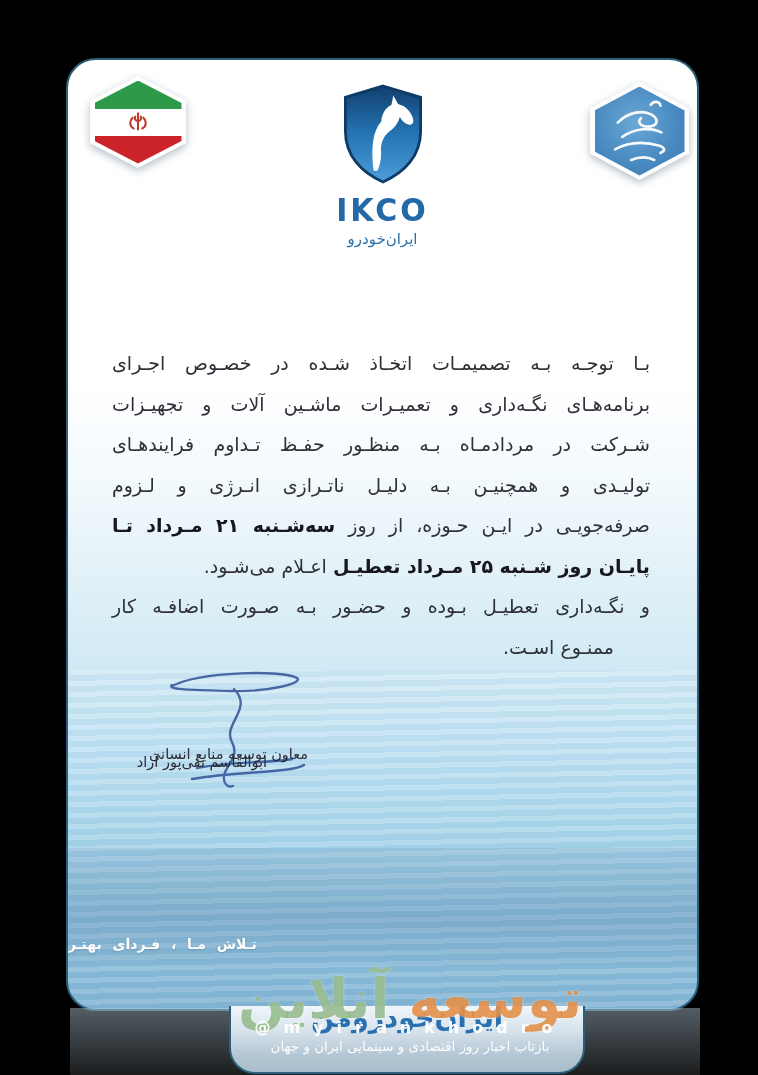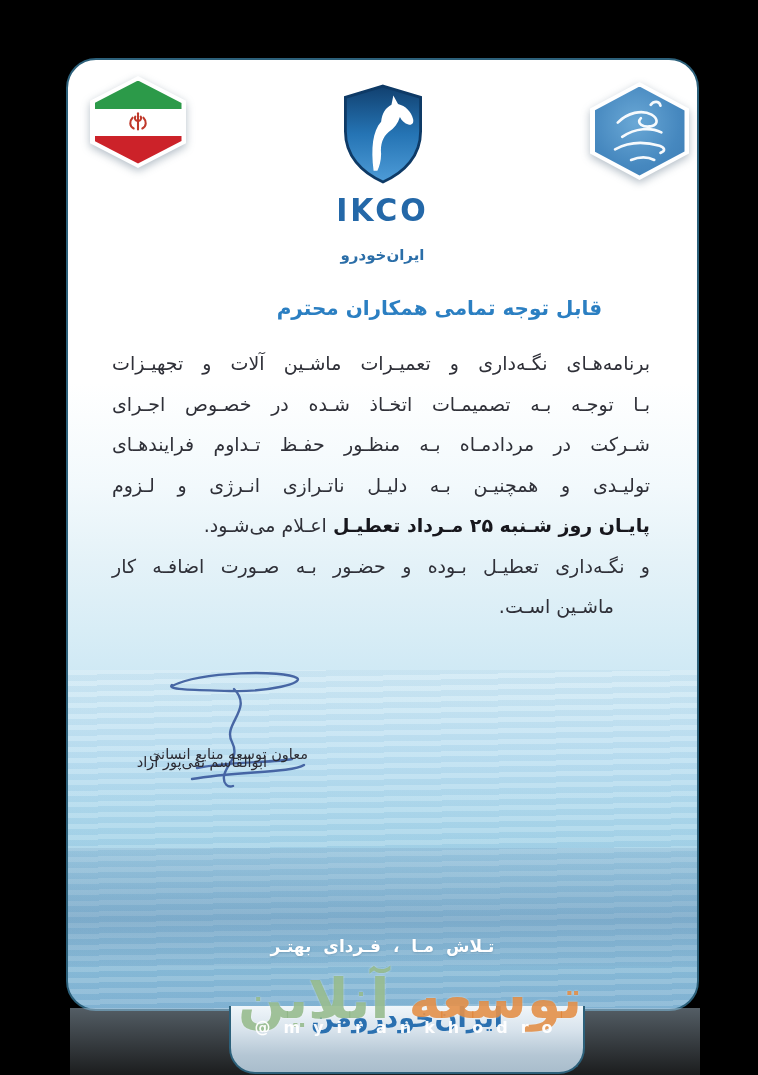--- a/index.html
+++ b/index.html
@@ -24,37 +24,37 @@
   .badge-flag{left:22px;top:16px;width:96px;height:92px;}
   .flag-stripes{position:absolute;inset:0;
         background:linear-gradient(180deg,#2c9a49 0 34%,#ffffff 34% 66%,#cc2229 66% 100%);}
   .flag-emblem{position:absolute;left:50%;top:50%;transform:translate(-50%,-50%);}
   .badge-year{right:8px;top:22px;width:99px;height:98px;}
   .year-bg{position:absolute;inset:0;background:radial-gradient(circle at 45% 40%,#6aa8d6,#4688bf 60%,#3d7cb4);}
   
   .logo{position:absolute;left:0;right:0;top:22px;text-align:center;}
   .ikco-word{margin-top:3px;font-size:30px;font-weight:800;letter-spacing:3px;color:#2468a8;
         transform:scaleY(1.04);direction:ltr;}
-  .ikco-fa{margin-top:18px;font-size:15px;font-weight:700;color:#2b6ea8;}
+  .ikco-fa{margin-top:2px;font-size:15px;font-weight:400;color:#2b6ea8;}
   
   .title{position:absolute;top:236px;left:40px;right:95px;margin:0;text-align:right;
         font-size:20px;font-weight:bold;color:#2b7fc2;}
   .letter-body{position:absolute;top:283px;left:44px;right:47px;color:#2f3038;}
   .line{font-size:19px;line-height:40.5px;text-align:justify;text-align-last:justify;white-space:nowrap;}
   .line.end{text-align-last:right;}
   .para-2 .line.end{padding-right:36px;}
   .line .bold{font-weight:bold;color:#17171d;}
   
   .sig-svg{position:absolute;left:74px;top:604px;}
   .sig-name{position:absolute;left:38px;top:652px;width:192px;text-align:center;
         font-size:14.5px;color:#2b2b33;margin-top:42px;}
   .sig-role{position:absolute;left:28px;top:686px;width:212px;text-align:right;
         font-size:14.5px;color:#2b2b33;}
   
-  .slogan{position:absolute;left:0;right:0;top:876px;text-align:center;font-size:17px;
+  .slogan{position:absolute;left:0;right:0;top:876px;text-align:left;font-size:14px;
         font-weight:bold;color:#ffffff;word-spacing:6px;text-shadow:0 1px 2px rgba(40,80,110,.25);}
   
   .tab{position:absolute;left:229px;top:1006px;width:352px;height:66px;z-index:3;
         border:2.5px solid #2c607a;border-top:none;border-radius:0 0 26px 26px;
         background:linear-gradient(180deg,#f0f6fa 0%,#d9e4ed 35%,#b4c6d4 75%,#a9bdcc 100%);
         display:flex;justify-content:center;}
   .wordmark{margin-top:-4px;font-size:27px;font-weight:800;color:#2a70b0;letter-spacing:-1px;}
   
   .watermark{position:absolute;left:170px;top:966px;width:480px;text-align:center;z-index:5;direction:rtl;}
   .wm-brand{font-size:55px;line-height:1.2;font-weight:900;letter-spacing:-1px;
@@ -118,33 +118,33 @@
               <path d="M25 40 C36 29 52 25 63 31 C70 35 71 42 63 44 C54 46 45 41 51 35"></path>
               <path d="M30 56 C45 46 62 45 74 51"></path>
               <path d="M22 70 C40 60 58 62 72 66 C78 68 79 72 73 74"></path>
               <path d="M40 82 C50 78 60 79 66 82"></path>
             </g>
           </svg>
         </div>
       </div>
     </div>
 
-    <h1 class="title">قابل توجه تمامی همکاران محترم</h1>
 
     <div class="letter-body">
       <div class="para-1">
+          <div class="line"><span>بـا توجـه بـه تصمیمـات اتخـاذ شـده در خصـوص اجـرای</span></div>
           <div class="line"><span>برنامه‌هـای نگـه‌داری و تعمیـرات ماشـین آلات و تجهیـزات</span></div>
-          <div class="line"><span>بـا توجـه بـه تصمیمـات اتخـاذ شـده در خصـوص اجـرای</span></div>
           <div class="line"><span>شـرکت در مردادمـاه بـه منظـور حفـظ تـداوم فرایندهـای</span></div>
           <div class="line"><span>تولیـدی و همچنیـن بـه دلیـل ناتـرازی انـرژی و لـزوم</span></div>
+          <div class="line"><span>صرفه‌جویـی در ایـن حـوزه، از روز </span><span class="bold">سه‌شـنبه ۲۱ مـرداد تـا</span></div>
           <div class="line end"><span class="bold">پایـان روز شـنبه ۲۵ مـرداد تعطیـل</span><span> اعـلام می‌شـود.</span></div>
         </div>
       <div class="para-2">
           <div class="line"><span>و نگـه‌داری تعطیـل بـوده و حضـور بـه صـورت اضافـه کار</span></div>
-          <div class="line end"><span>ماشـین اسـت.</span></div>
+          <div class="line end"><span>ممنـوع اسـت.</span></div>
         </div>
     </div>
 
     <svg class="sig-svg" width="180" height="140" viewBox="0 0 180 140">
       <g stroke="#3d5c9e" fill="none" stroke-width="2.4" stroke-linecap="round" opacity=".92">
         <path d="M30 22 C60 7 142 6 155 14 C162 19 128 28 88 27 C55 26 24 26 30 21"></path>
         <path d="M92 25 C112 45 80 60 90 78 C98 94 84 100 82 112 C81 120 86 124 91 122"></path>
         <path d="M55 104 C90 97 132 99 150 95"></path>
         <path d="M50 115 C95 107 150 109 162 101"></path>
       </g>
@@ -158,15 +158,16 @@
   <div class="tab">
     <div class="wordmark">ایران‌خودرومن</div>
   </div>
 
   <div class="watermark">
     <div class="wm-brand">
       <span class="wm-orange">توسعه</span>
       <span class="wm-green">آنلاین</span>
     </div>
     <div class="wm-handle">@myirankhodro</div>
+    <div class="wm-tagline">بازتاب اخبار روز اقتصادی و سینمایی ایران و جهان</div>
   </div>
 
 </div>
 
 </body></html>

